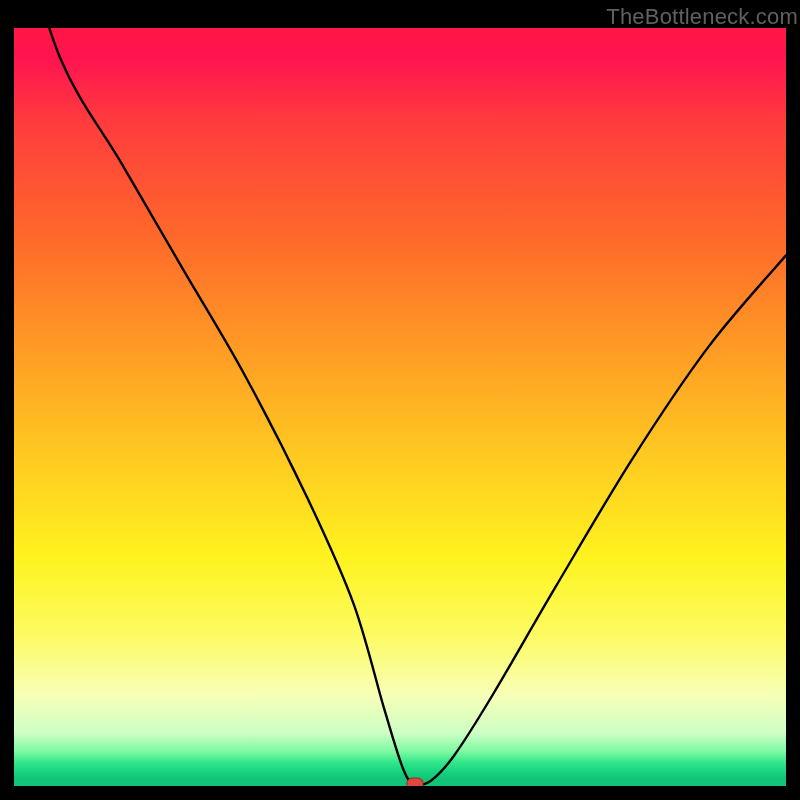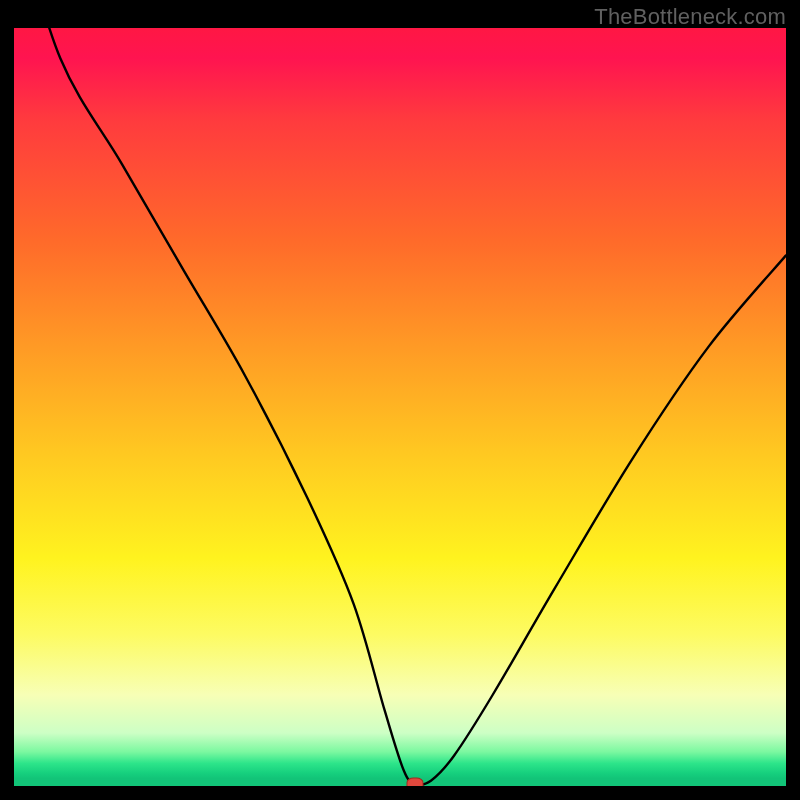--- a/index.html
+++ b/index.html
@@ -13,21 +13,21 @@
   }
   .frame {
     position: relative;
     width: 800px;
     height: 800px;
     background: #000;
   }
   .watermark {
     position: absolute;
     top: 4px;
-    right: 14px;
+    right: 2px;
     color: #606060;
     font-size: 22px;
     font-weight: 500;
     letter-spacing: 0.2px;
     z-index: 5;
   }
   .plot-area {
     position: absolute;
     left: 14px;
     top: 28px;

